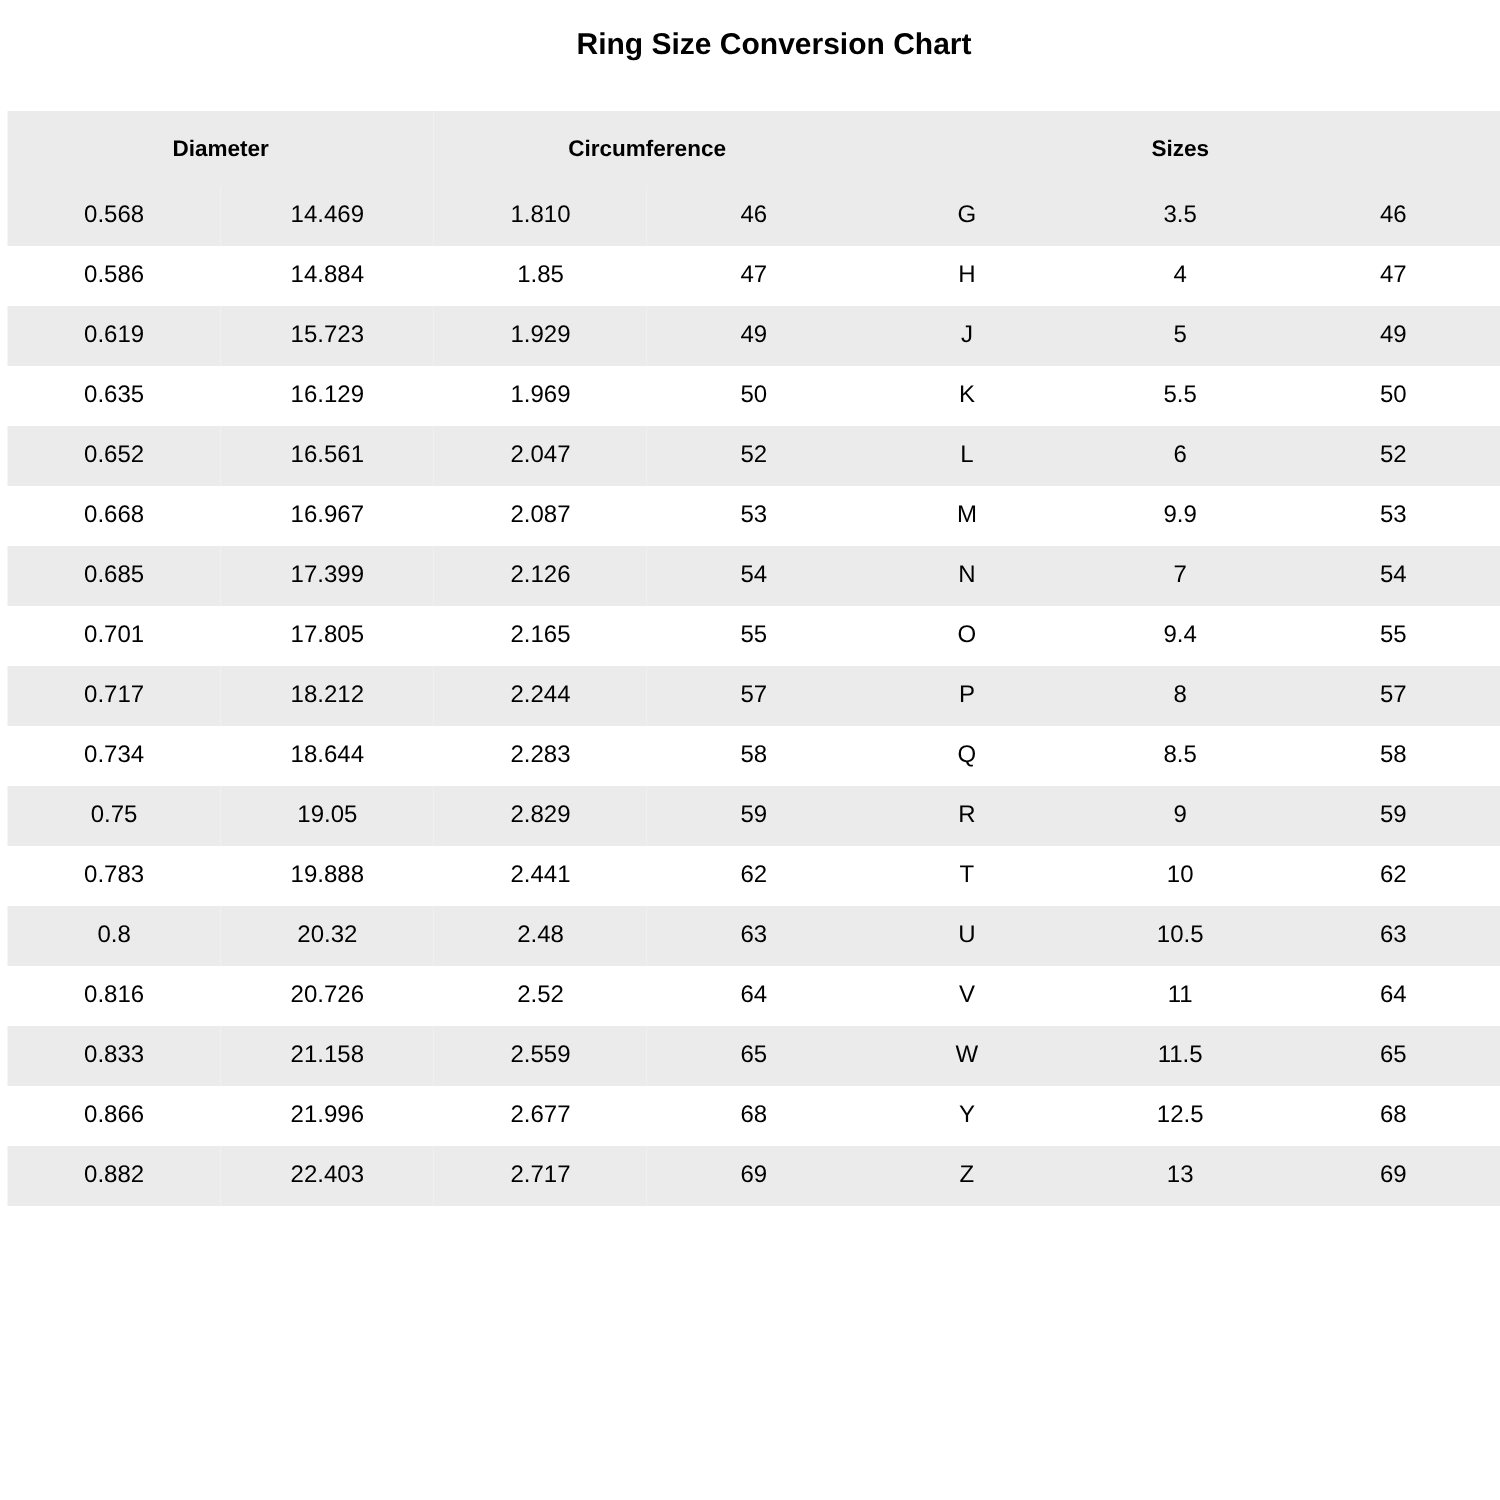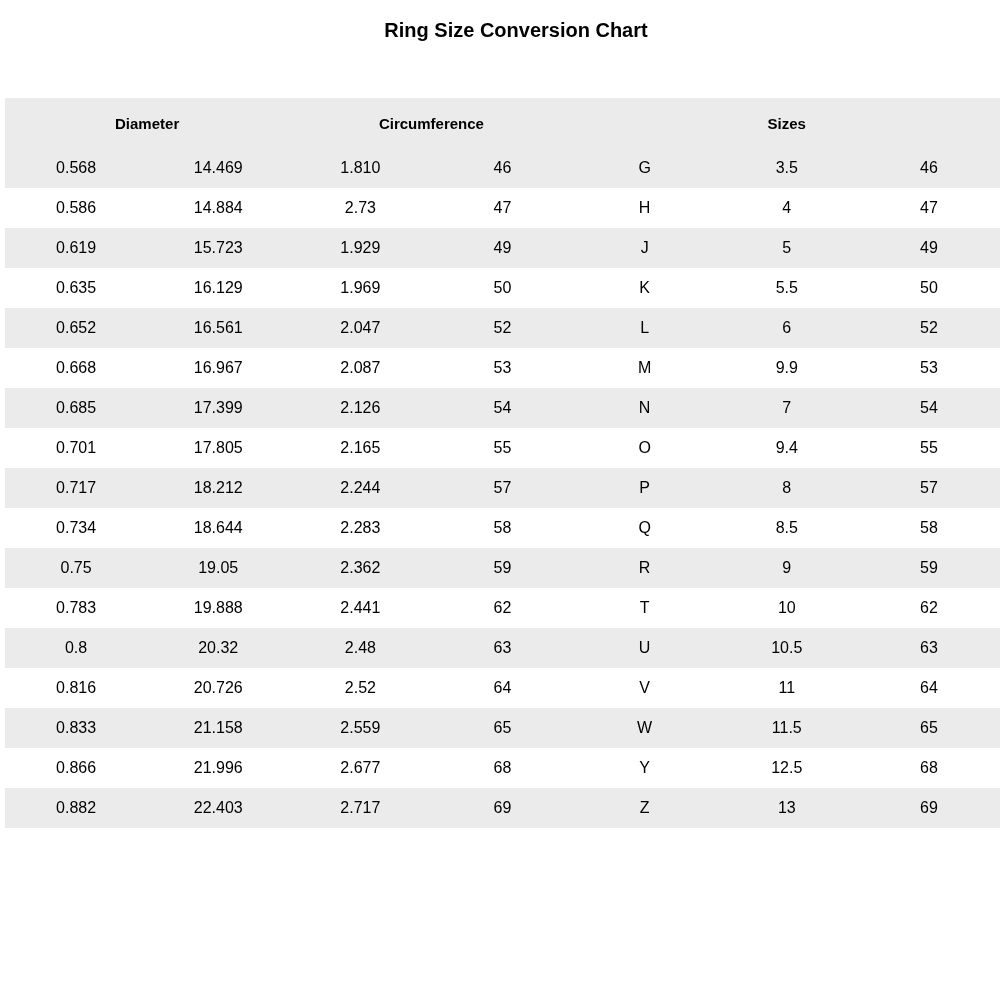--- a/index.html
+++ b/index.html
@@ -18,21 +18,21 @@
     font-size: 20px;
     font-weight: bold;
     line-height: 24px;
     padding-left: 32px;
   }
   table.conversion-table {
     table-layout: fixed;
     border-collapse: collapse;
     width: 995px;
     margin-left: 5px;
-    margin-top: 56px;
+    margin-top: 32px;
   }
   table.conversion-table th,
   table.conversion-table td {
     text-align: center;
     vertical-align: middle;
     padding: 0 4px;
     font-weight: normal;
   }
   tr.group-header-row {
     background: #ebebeb;
@@ -89,21 +89,21 @@
         <td>14.469</td>
         <td>1.810</td>
         <td>46</td>
         <td>G</td>
         <td>3.5</td>
         <td>46</td>
       </tr>
       <tr>
         <td>0.586</td>
         <td>14.884</td>
-        <td>2.73</td>
+        <td>1.85</td>
         <td>47</td>
         <td>H</td>
         <td>4</td>
         <td>47</td>
       </tr>
       <tr>
         <td>0.619</td>
         <td>15.723</td>
         <td>1.929</td>
         <td>49</td>
@@ -170,21 +170,21 @@
         <td>18.644</td>
         <td>2.283</td>
         <td>58</td>
         <td>Q</td>
         <td>8.5</td>
         <td>58</td>
       </tr>
       <tr>
         <td>0.75</td>
         <td>19.05</td>
-        <td>2.362</td>
+        <td>2.829</td>
         <td>59</td>
         <td>R</td>
         <td>9</td>
         <td>59</td>
       </tr>
       <tr>
         <td>0.783</td>
         <td>19.888</td>
         <td>2.441</td>
         <td>62</td>

